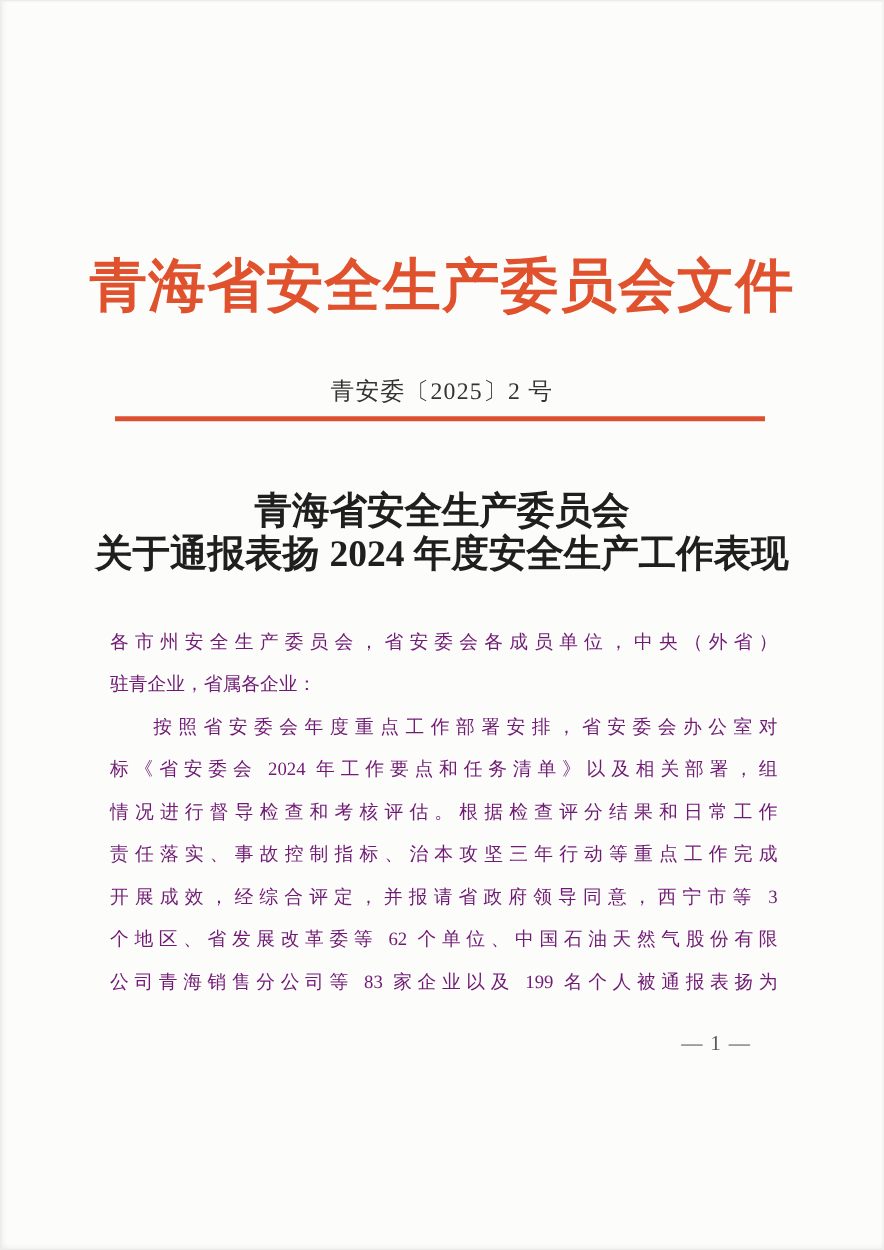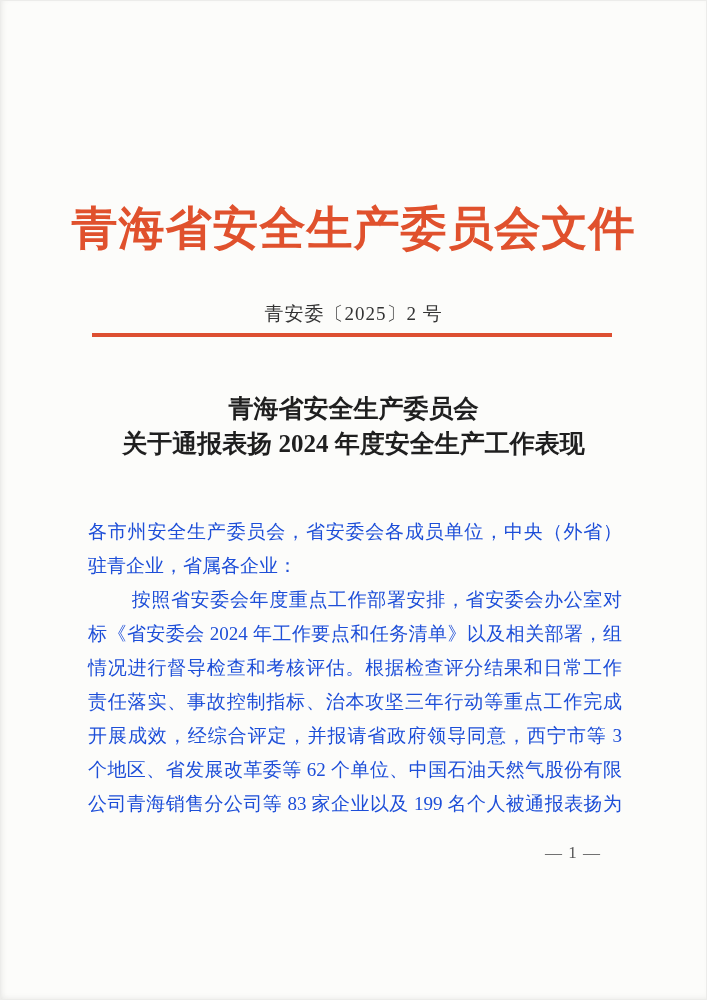--- a/index.html
+++ b/index.html
@@ -41,32 +41,32 @@
     margin: 9px 0 0 92px;
     width: 520px;
     height: 4px;
     background: var(--separator_red, #dd4f31);
   }
   .title-block {
     margin-top: 54px;
     text-align: center;
     font-weight: bold;
     color: #1f1f1f;
-    font-size: 25px;
+    font-size: 30px;
   }
   .title-line {
     height: 35px;
     line-height: 35px;
     white-space: nowrap;
   }
   .body-block {
-    margin: 54px 0 0 88px;
+    margin: 36px 0 0 88px;
     width: 534px;
-    font-size: 19px;
-    color: #1d4ed8;
+    font-size: 15px;
+    color: #701a75;
   }
   .line {
     height: 34px;
     line-height: 34px;
   }
   .jl {
     text-align: justify;
     text-align-last: justify;
   }
   .indent {

